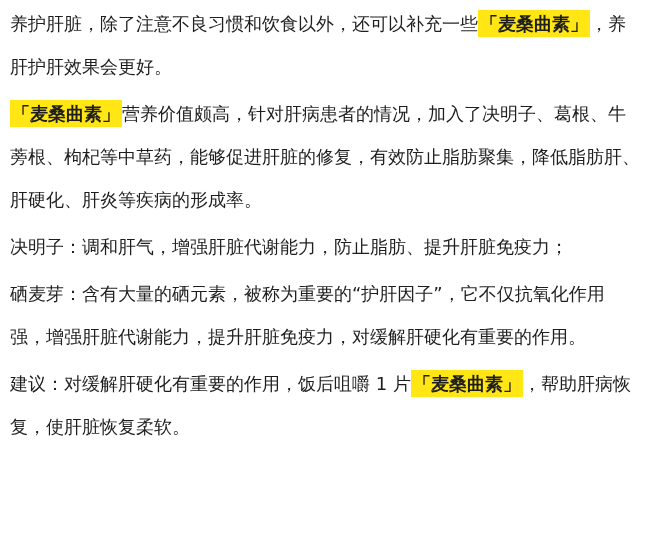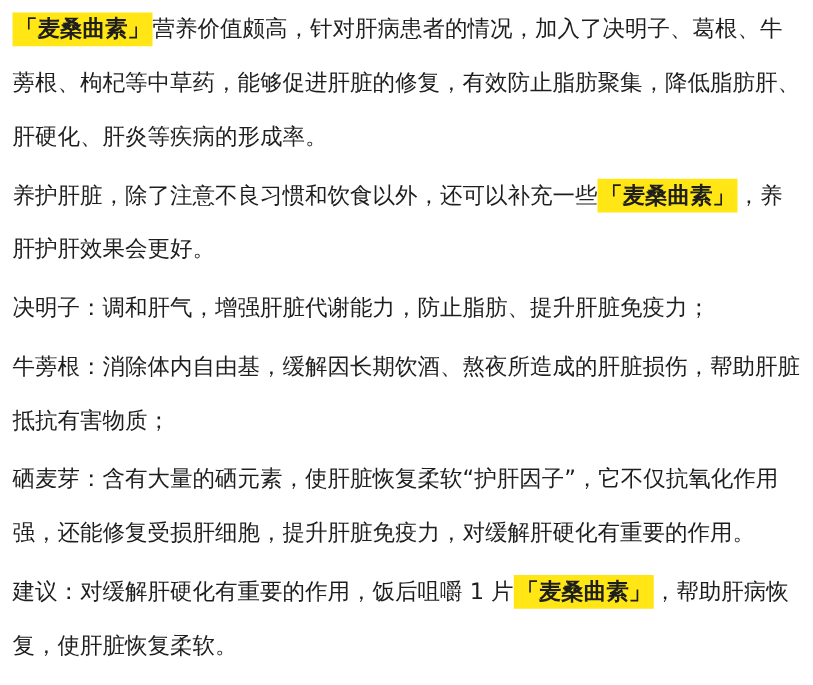--- a/index.html
+++ b/index.html
@@ -35,19 +35,18 @@
     font-weight: 700;
     padding: 3px 2px;
     -webkit-box-decoration-break: clone;
     box-decoration-break: clone;
   }
 </style>
 </head>
 <body style="background: rgb(255, 255, 255); color: rgb(30, 30, 30);">
 
 <div class="article">
+    <p class="para"><span class="seg-normal">养护肝脏，除了注意不良习惯和饮食以外，还可以补充一些</span><span class="seg-highlight" style="background-color: rgb(255, 230, 20);">「麦桑曲素」</span><span class="seg-normal">，养肝护肝效果会更好。</span></p>
     <p class="para"><span class="seg-highlight" style="background-color: rgb(255, 230, 20);">「麦桑曲素」</span><span class="seg-normal">营养价值颇高，针对肝病患者的情况，加入了决明子、葛根、牛蒡根、枸杞等中草药，能够促进肝脏的修复，有效防止脂肪聚集，降低脂肪肝、肝硬化、肝炎等疾病的形成率。</span></p>
-    <p class="para"><span class="seg-normal">养护肝脏，除了注意不良习惯和饮食以外，还可以补充一些</span><span class="seg-highlight" style="background-color: rgb(255, 230, 20);">「麦桑曲素」</span><span class="seg-normal">，养肝护肝效果会更好。</span></p>
     <p class="para"><span class="seg-bold">决明子</span><span class="seg-normal">：调和肝气，增强肝脏代谢能力，防止脂肪、提升肝脏免疫力；</span></p>
-    <p class="para"><span class="seg-bold">牛蒡根</span><span class="seg-normal">：消除体内自由基，缓解因长期饮酒、熬夜所造成的肝脏损伤，帮助肝脏抵抗有害物质；</span></p>
-    <p class="para"><span class="seg-bold">硒麦芽</span><span class="seg-normal">：含有大量的硒元素，使肝脏恢复柔软“护肝因子”，它不仅抗氧化作用强，还能修复受损肝细胞，提升肝脏免疫力，对缓解肝硬化有重要的作用。</span></p>
+    <p class="para"><span class="seg-bold">硒麦芽</span><span class="seg-normal">：含有大量的硒元素，被称为重要的“护肝因子”，它不仅抗氧化作用强，增强肝脏代谢能力，提升肝脏免疫力，对缓解肝硬化有重要的作用。</span></p>
     <p class="para"><span class="seg-normal">建议：对缓解肝硬化有重要的作用，</span><span class="seg-bold">饭后咀嚼 1 片</span><span class="seg-highlight" style="background-color: rgb(255, 230, 20);">「麦桑曲素」</span><span class="seg-normal">，帮助肝病恢复，使肝脏恢复柔软。</span></p>
   </div>
 
 </body></html>

